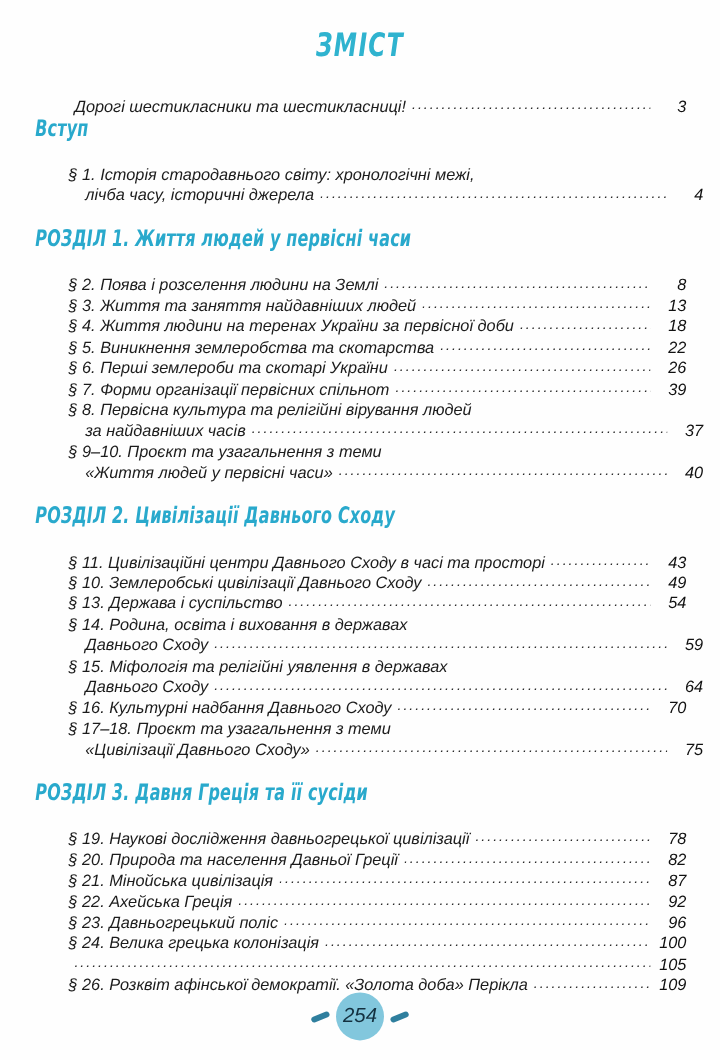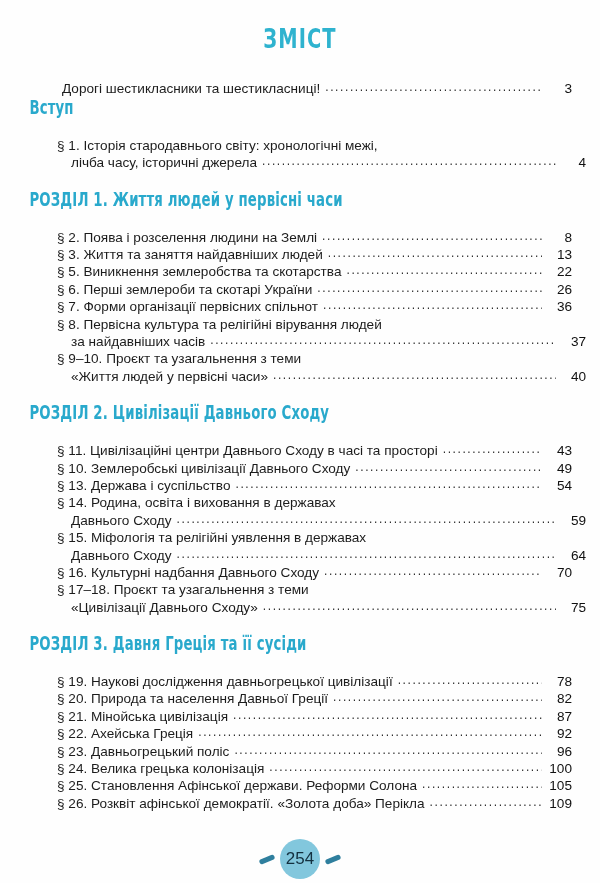--- a/index.html
+++ b/index.html
@@ -15,20 +15,21 @@
     color: #1a1a1a;
     overflow: hidden;
     position: relative;
   }
 
   .page {
     width: 600px;
     height: 883px;
     box-sizing: border-box;
     position: relative;
+    font-style: italic;
   }
 
   
   .toc-title {
     text-align: center;
     color: #2fb3cf;
     font-family: "DejaVu Sans", sans-serif;
     font-weight: bold;
     font-size: 27px;
     letter-spacing: 1.5px;
@@ -115,21 +116,21 @@
     text-align: right;
     font-size: 13.6px;
     color: #111;
   }
 
   
   .footer {
     position: absolute;
     left: 0;
     right: 0;
-    bottom: 2px;
+    bottom: 14px;
     height: 44px;
     display: flex;
     align-items: center;
     justify-content: center;
   }
   .footer .dash {
     width: 16px;
     height: 5px;
     background: #2f7f9e;
     border-radius: 3px;
@@ -201,37 +202,44 @@
             </div>
             <div class="entry">
               <div class="line">
                 <span class="label">§ 3. Життя та заняття найдавніших людей</span>
                 <span class="leader"></span>
                 <span class="pageno">13</span>
               </div>
             </div>
             <div class="entry">
               <div class="line">
+                <span class="label">§ 4. Життя людини на теренах України за первісної доби</span>
+                <span class="leader"></span>
+                <span class="pageno">18</span>
+              </div>
+            </div>
+            <div class="entry">
+              <div class="line">
                 <span class="label">§ 5. Виникнення землеробства та скотарства</span>
                 <span class="leader"></span>
                 <span class="pageno">22</span>
               </div>
             </div>
             <div class="entry">
               <div class="line">
                 <span class="label">§ 6. Перші землероби та скотарі України</span>
                 <span class="leader"></span>
                 <span class="pageno">26</span>
               </div>
             </div>
             <div class="entry">
               <div class="line">
                 <span class="label">§ 7. Форми організації первісних спільнот</span>
                 <span class="leader"></span>
-                <span class="pageno">36</span>
+                <span class="pageno">39</span>
               </div>
             </div>
             <div class="entry">
               <div class="line">
                 <span class="label">§ 8. Первісна культура та релігійні вірування людей</span>
               </div>
               <div class="line cont">
                 <span class="label">за найдавніших часів</span>
                 <span class="leader"></span>
                 <span class="pageno">37</span>
@@ -352,21 +360,20 @@
             </div>
             <div class="entry">
               <div class="line">
                 <span class="label">§ 24. Велика грецька колонізація</span>
                 <span class="leader"></span>
                 <span class="pageno">100</span>
               </div>
             </div>
             <div class="entry">
               <div class="line">
-                <span class="label">§ 25. Становлення Афінської держави. Реформи Солона</span>
                 <span class="leader"></span>
                 <span class="pageno">105</span>
               </div>
             </div>
             <div class="entry">
               <div class="line">
                 <span class="label">§ 26. Розквіт афінської демократії. «Золота доба» Перікла</span>
                 <span class="leader"></span>
                 <span class="pageno">109</span>
               </div>

